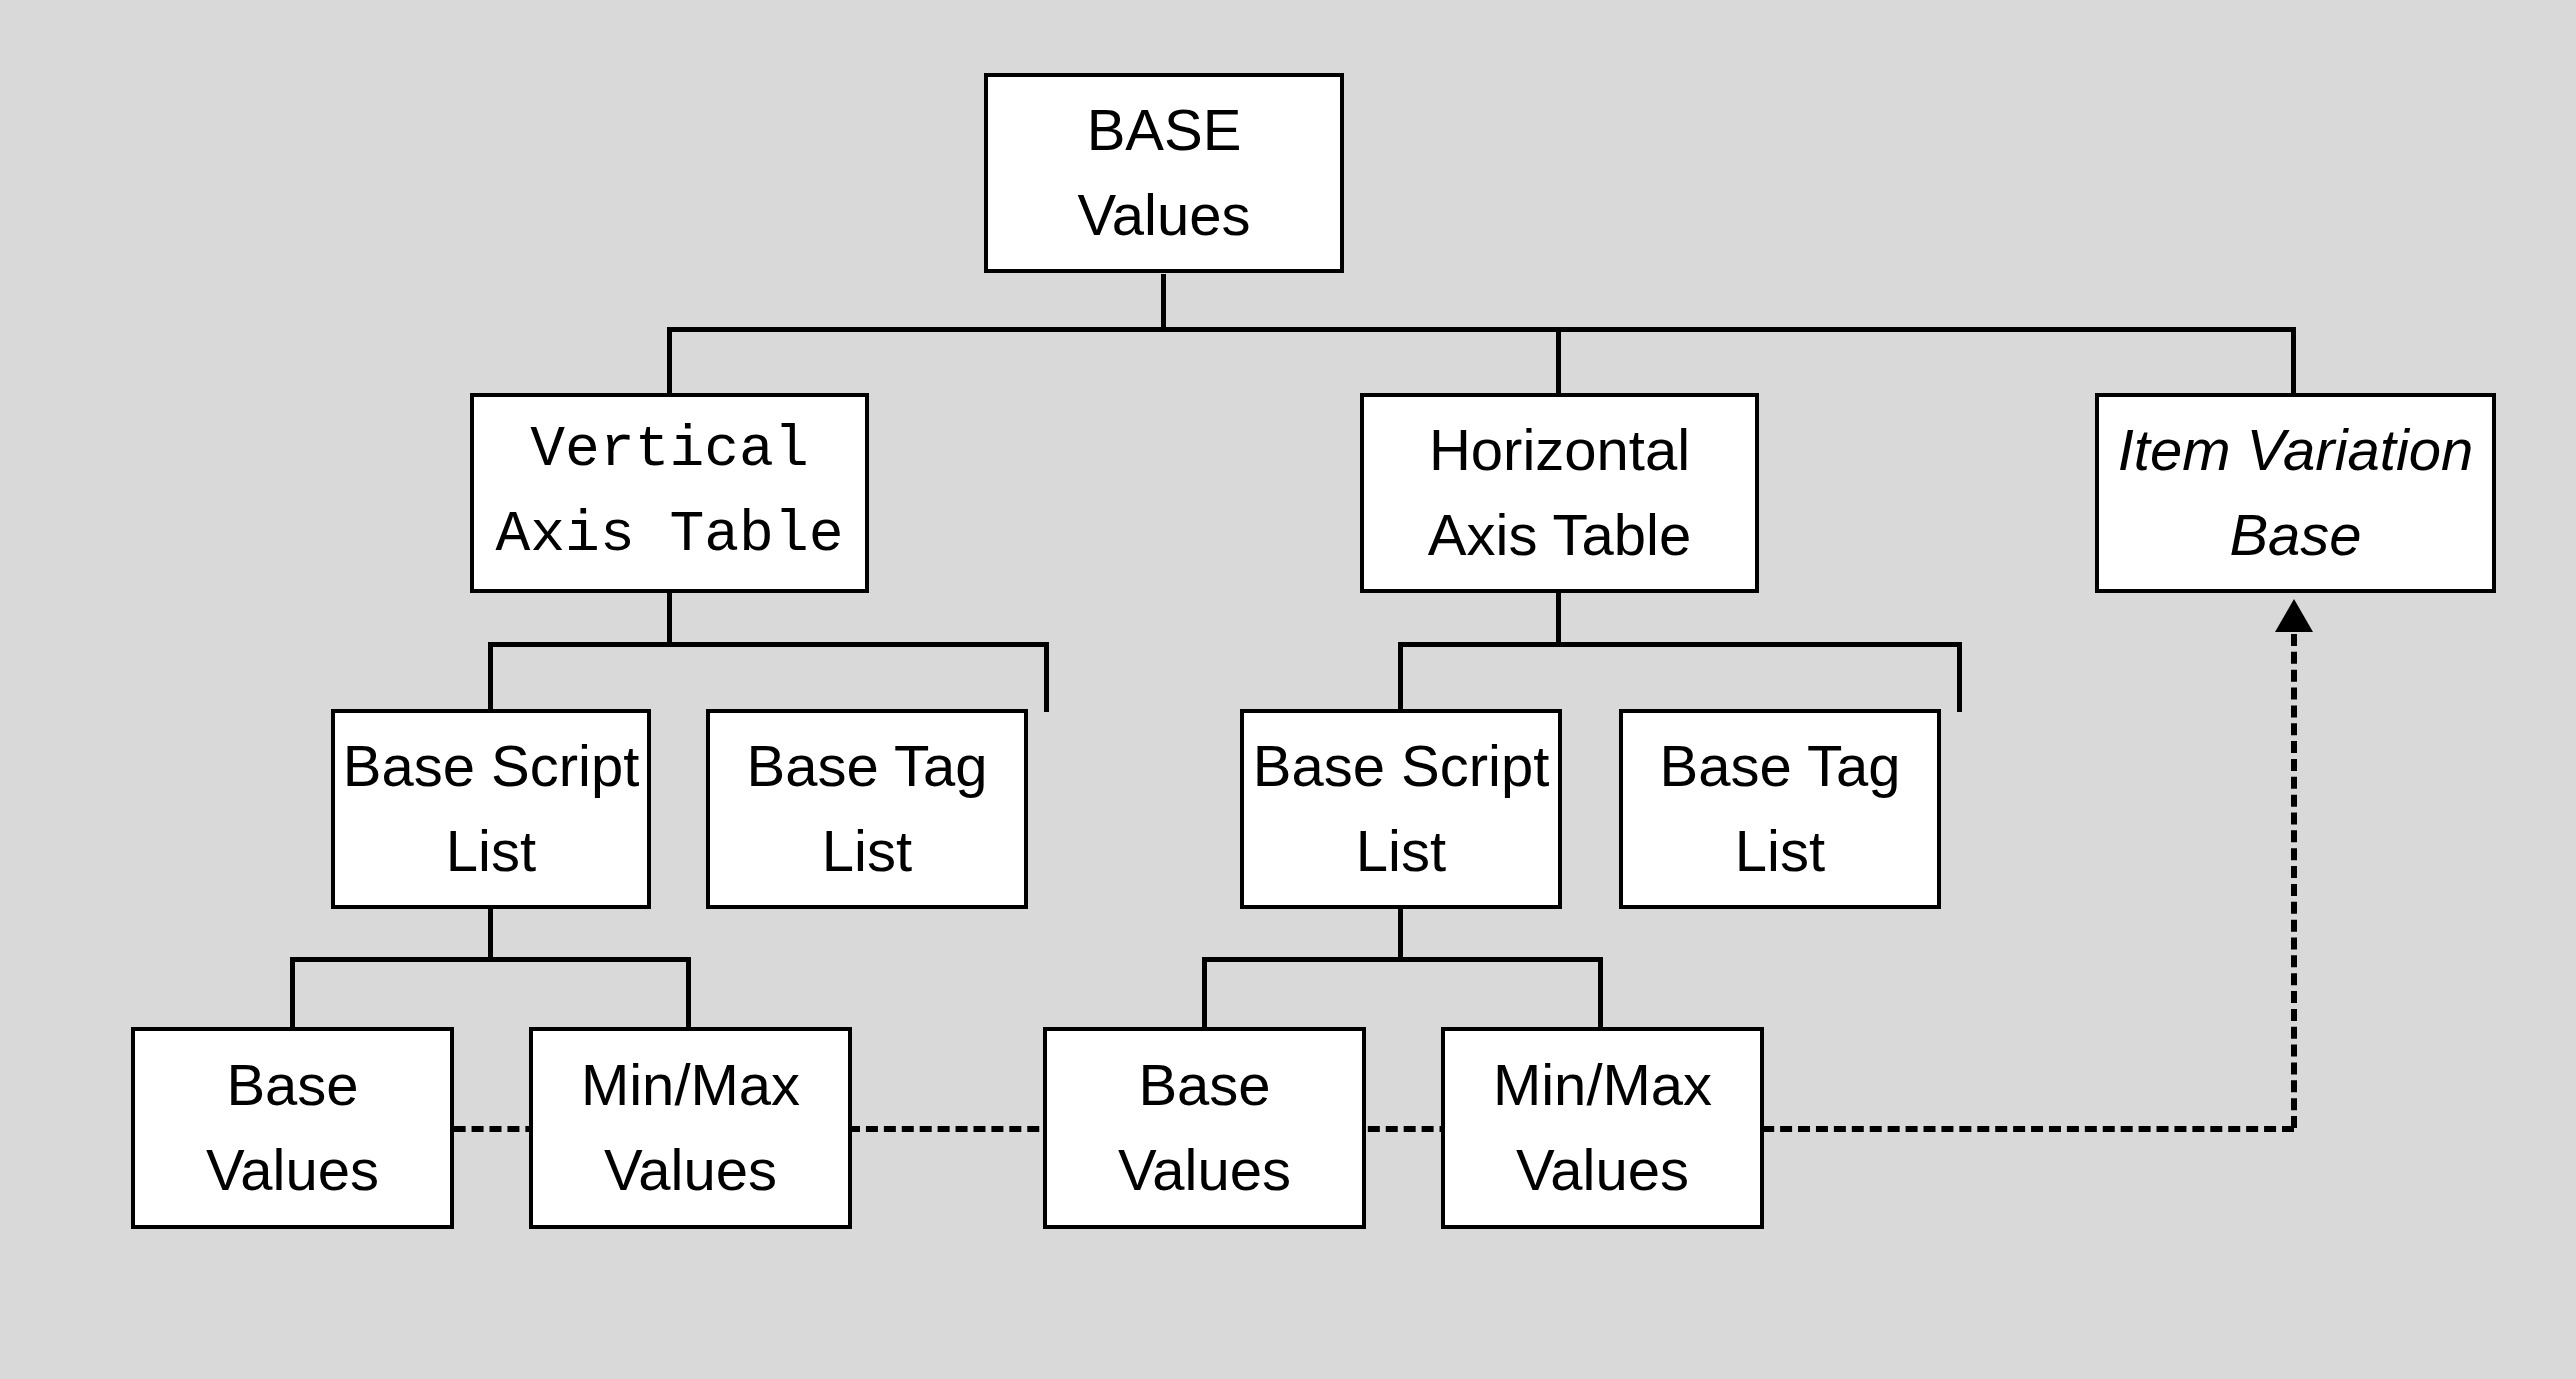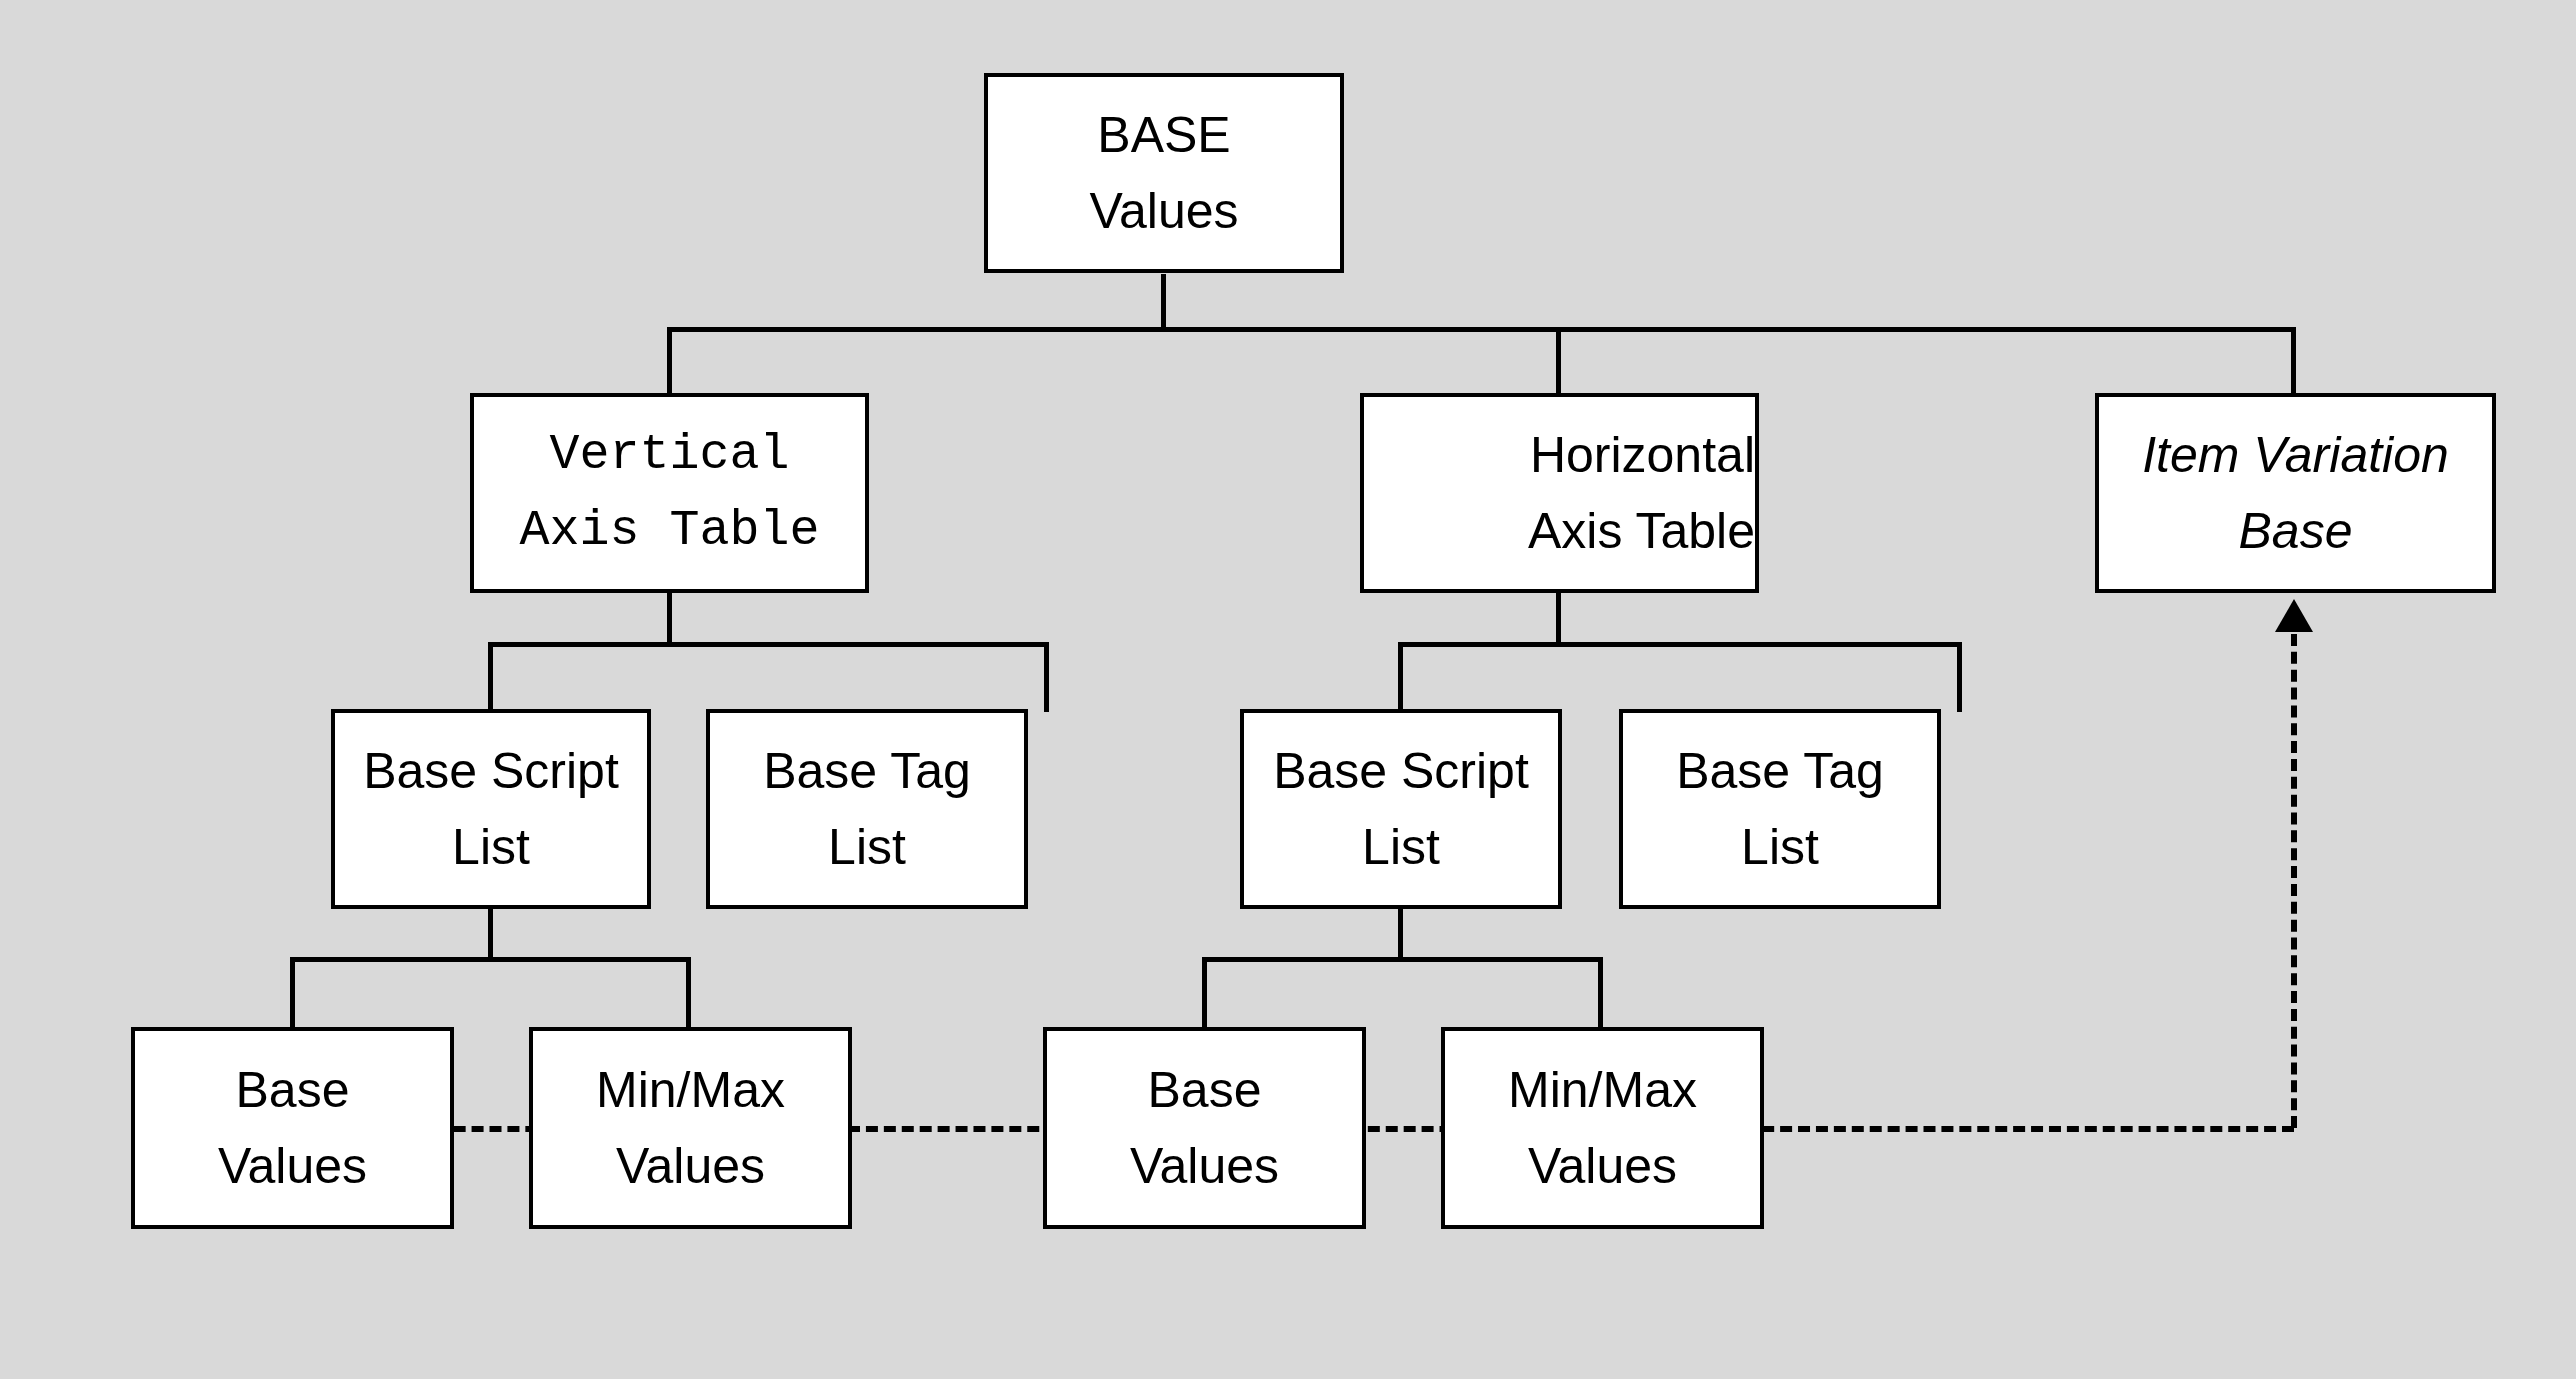--- a/index.html
+++ b/index.html
@@ -23,21 +23,21 @@
     display: flex;
     flex-direction: column;
     align-items: center;
     justify-content: center;
     z-index: 3;
   }
   .node .line1, .node .line2 {
     display: block;
     text-align: center;
     color: #000000;
-    font-size: 50px;
+    font-size: 58px;
     line-height: 1.05;
     white-space: nowrap;
   }
   .node .line1 { margin-bottom: 24px; }
 
   
   .conn-v {
     position: absolute;
     width: 4.6px;
     background: #000000;
@@ -113,21 +113,21 @@
   <div class="node" style="left:984px; top:73px; width:360px; height:200px;">
     <span class="line1">BASE</span>
     <span class="line2">Values</span>
   </div>
 
   <div class="node" style="left:470px; top:393px; width:399px; height:200px;font-family:Liberation Mono, monospace;">
     <span class="line1">Vertical</span>
     <span class="line2">Axis Table</span>
   </div>
 
-  <div class="node" style="left:1360px; top:393px; width:399px; height:200px;align-items:flex-end;">
+  <div class="node" style="left:1360px; top:393px; width:399px; height:200px;">
     <span class="line1">Horizontal</span>
     <span class="line2">Axis Table</span>
   </div>
 
   <div class="node" style="left:2095px; top:393px; width:401px; height:200px;font-style:italic;">
     <span class="line1">Item Variation</span>
     <span class="line2">Base</span>
   </div>
 
   <div class="node" style="left:331px; top:709px; width:320px; height:200px;">

